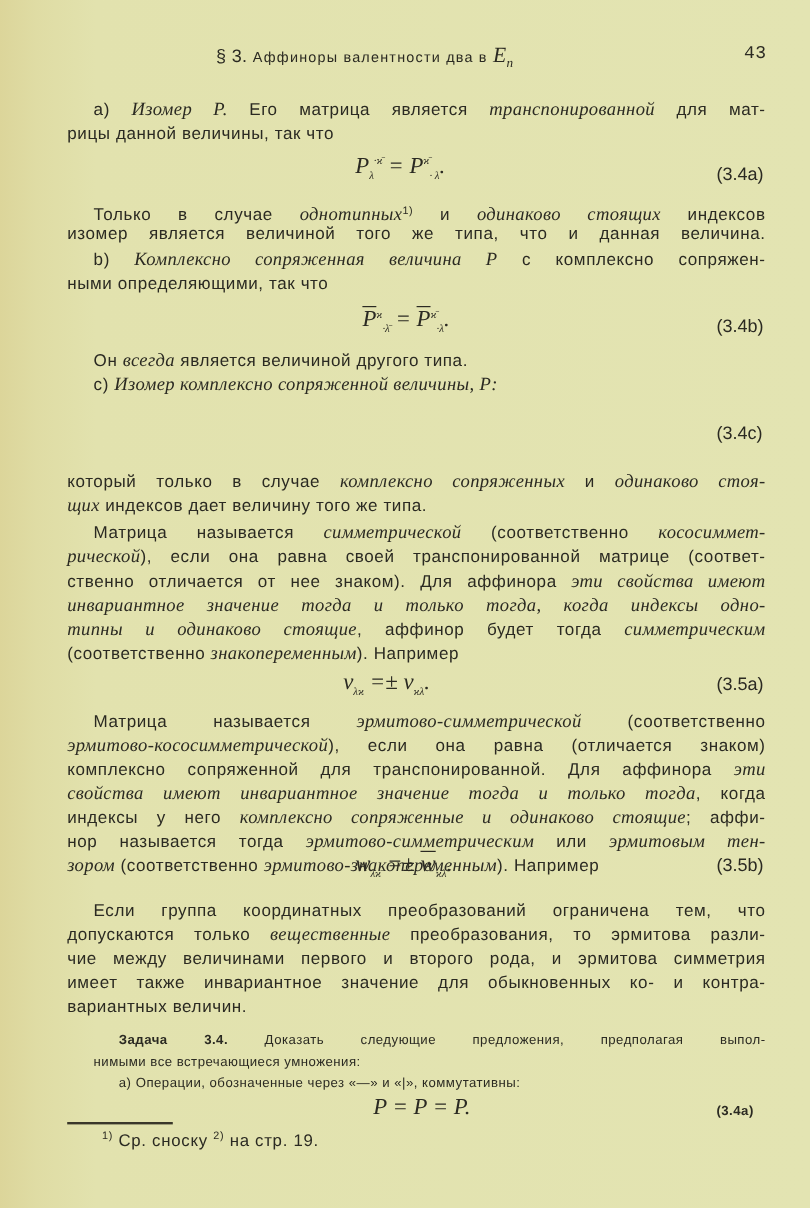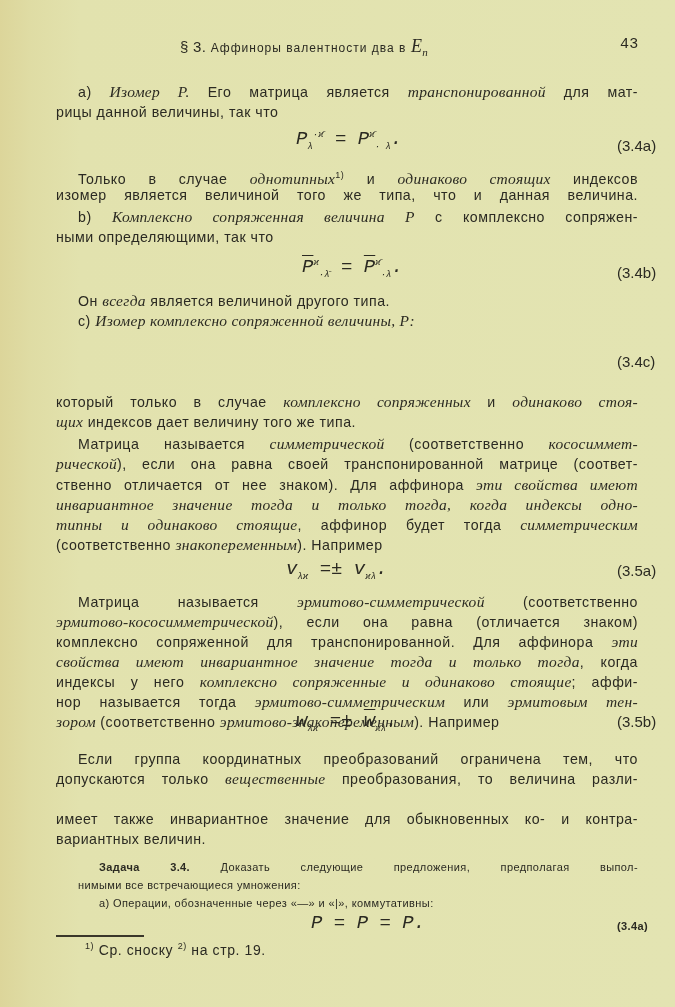--- a/index.html
+++ b/index.html
@@ -40,31 +40,30 @@
       white-space: nowrap;
       letter-spacing: 0.5px;
       line-height: 20px;
       text-align: justify;
       text-align-last: justify;
     }
     .line.left { text-align-last: left; }
     .line.indent { left: 78px; width: 560px; }
     .formula {
       position: absolute;
-      font-family: Liberation Mono, monospace;
+      font-family: Liberation Serif, serif;
       font-style: italic;
       font-size: 19px;
       white-space: nowrap;
     }
     .eqno {
       position: absolute;
       left: 597px;
       font-size: 15px;
       white-space: nowrap;
-      margin-left: 20px;
     }
     .small { font-size: 11px; letter-spacing: 0.4px; }
     .bold { font-weight: bold; }
     .rule {
       position: absolute;
       left: 56px;
       top: 935px;
       width: 88px;
       height: 2px;
       background: #3a372a;
@@ -180,22 +179,23 @@
     <span class="it">зором</span><span> (соответственно </span><span class="it">эрмитово-знакопеременным</span><span>). Например</span>
   </div>
 
   <div class="formula" style="left:296px; top:710px">
     <span>w</span><sub>λϰ̄</sub> <span>=±</span> <span style="text-decoration:overline">w</span><sub>ϰ̄λ</sub>.
   </div>
   <div class="eqno" style="top:713px">(3.5b)</div>
 
   <div class="line indent" style="top:749px">Если группа координатных преобразований ограничена тем, что</div>
   <div class="line" style="top:769px">
-    <span>допускаются только </span><span class="it">вещественные</span><span> преобразования, то величина разли-</span>
-  </div>
+    <span>допускаются только </span><span class="it">вещественные</span><span> преобразования, то эрмитова разли-</span>
+  </div>
+  <div class="line" style="top:789px">чие между величинами первого и второго рода, и эрмитова симметрия</div>
   <div class="line" style="top:809px">имеет также инвариантное значение для обыкновенных ко- и контра-</div>
   <div class="line left" style="top:829px">вариантных величин.</div>
 
   <div class="line indent small" style="top:857px; left:99px; width:539px">
     <span class="bold">Задача 3.4.</span><span> Доказать следующие предложения, предполагая выпол-</span>
   </div>
   <div class="line small left" style="top:875px; left:78px; width:560px">нимыми все встречающиеся умножения:</div>
   <div class="line small left" style="top:893px; left:99px; width:539px">a) Операции, обозначенные через «—» и «|», коммутативны:</div>
 
   <div class="formula" style="left:311px; top:912px">

